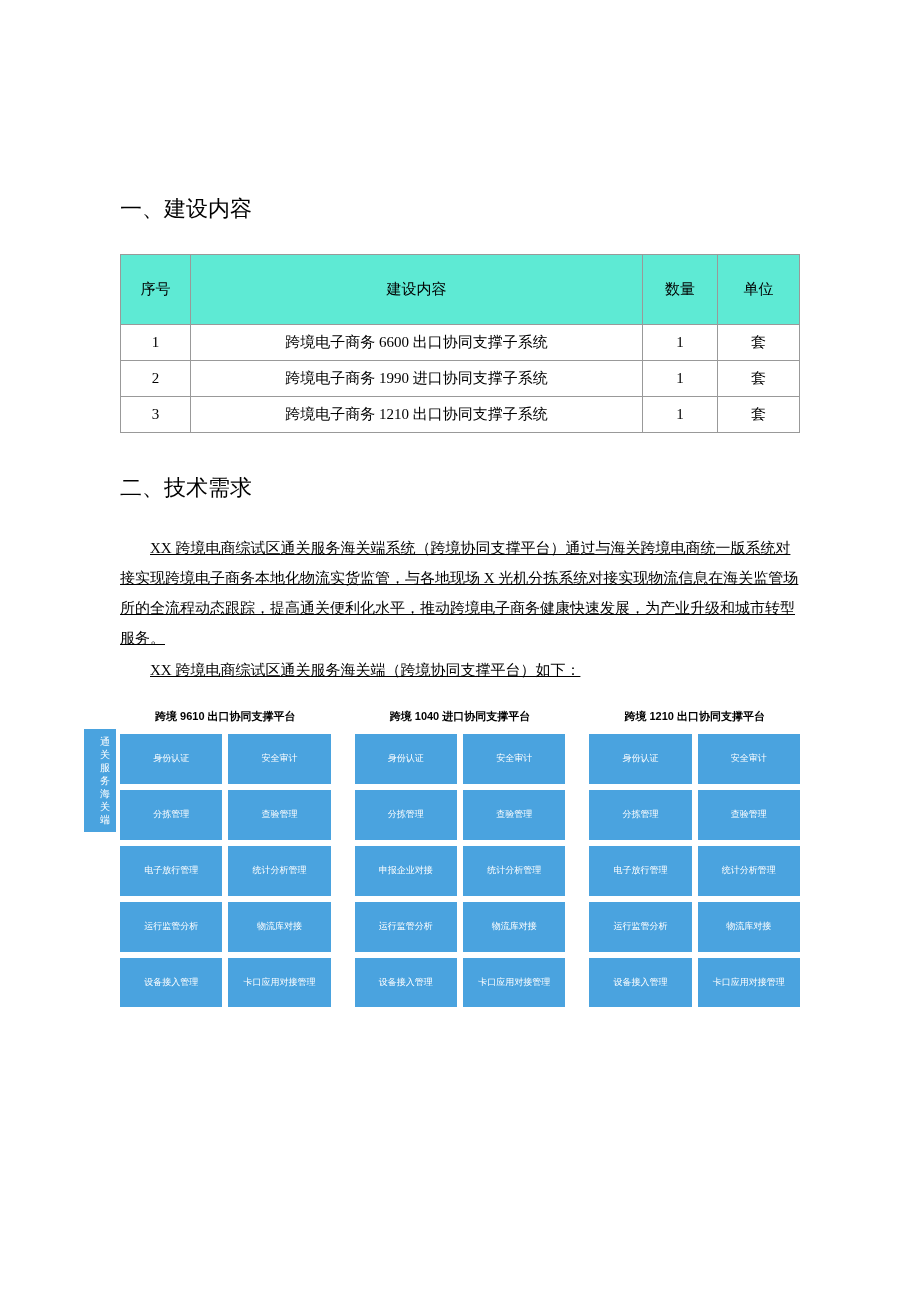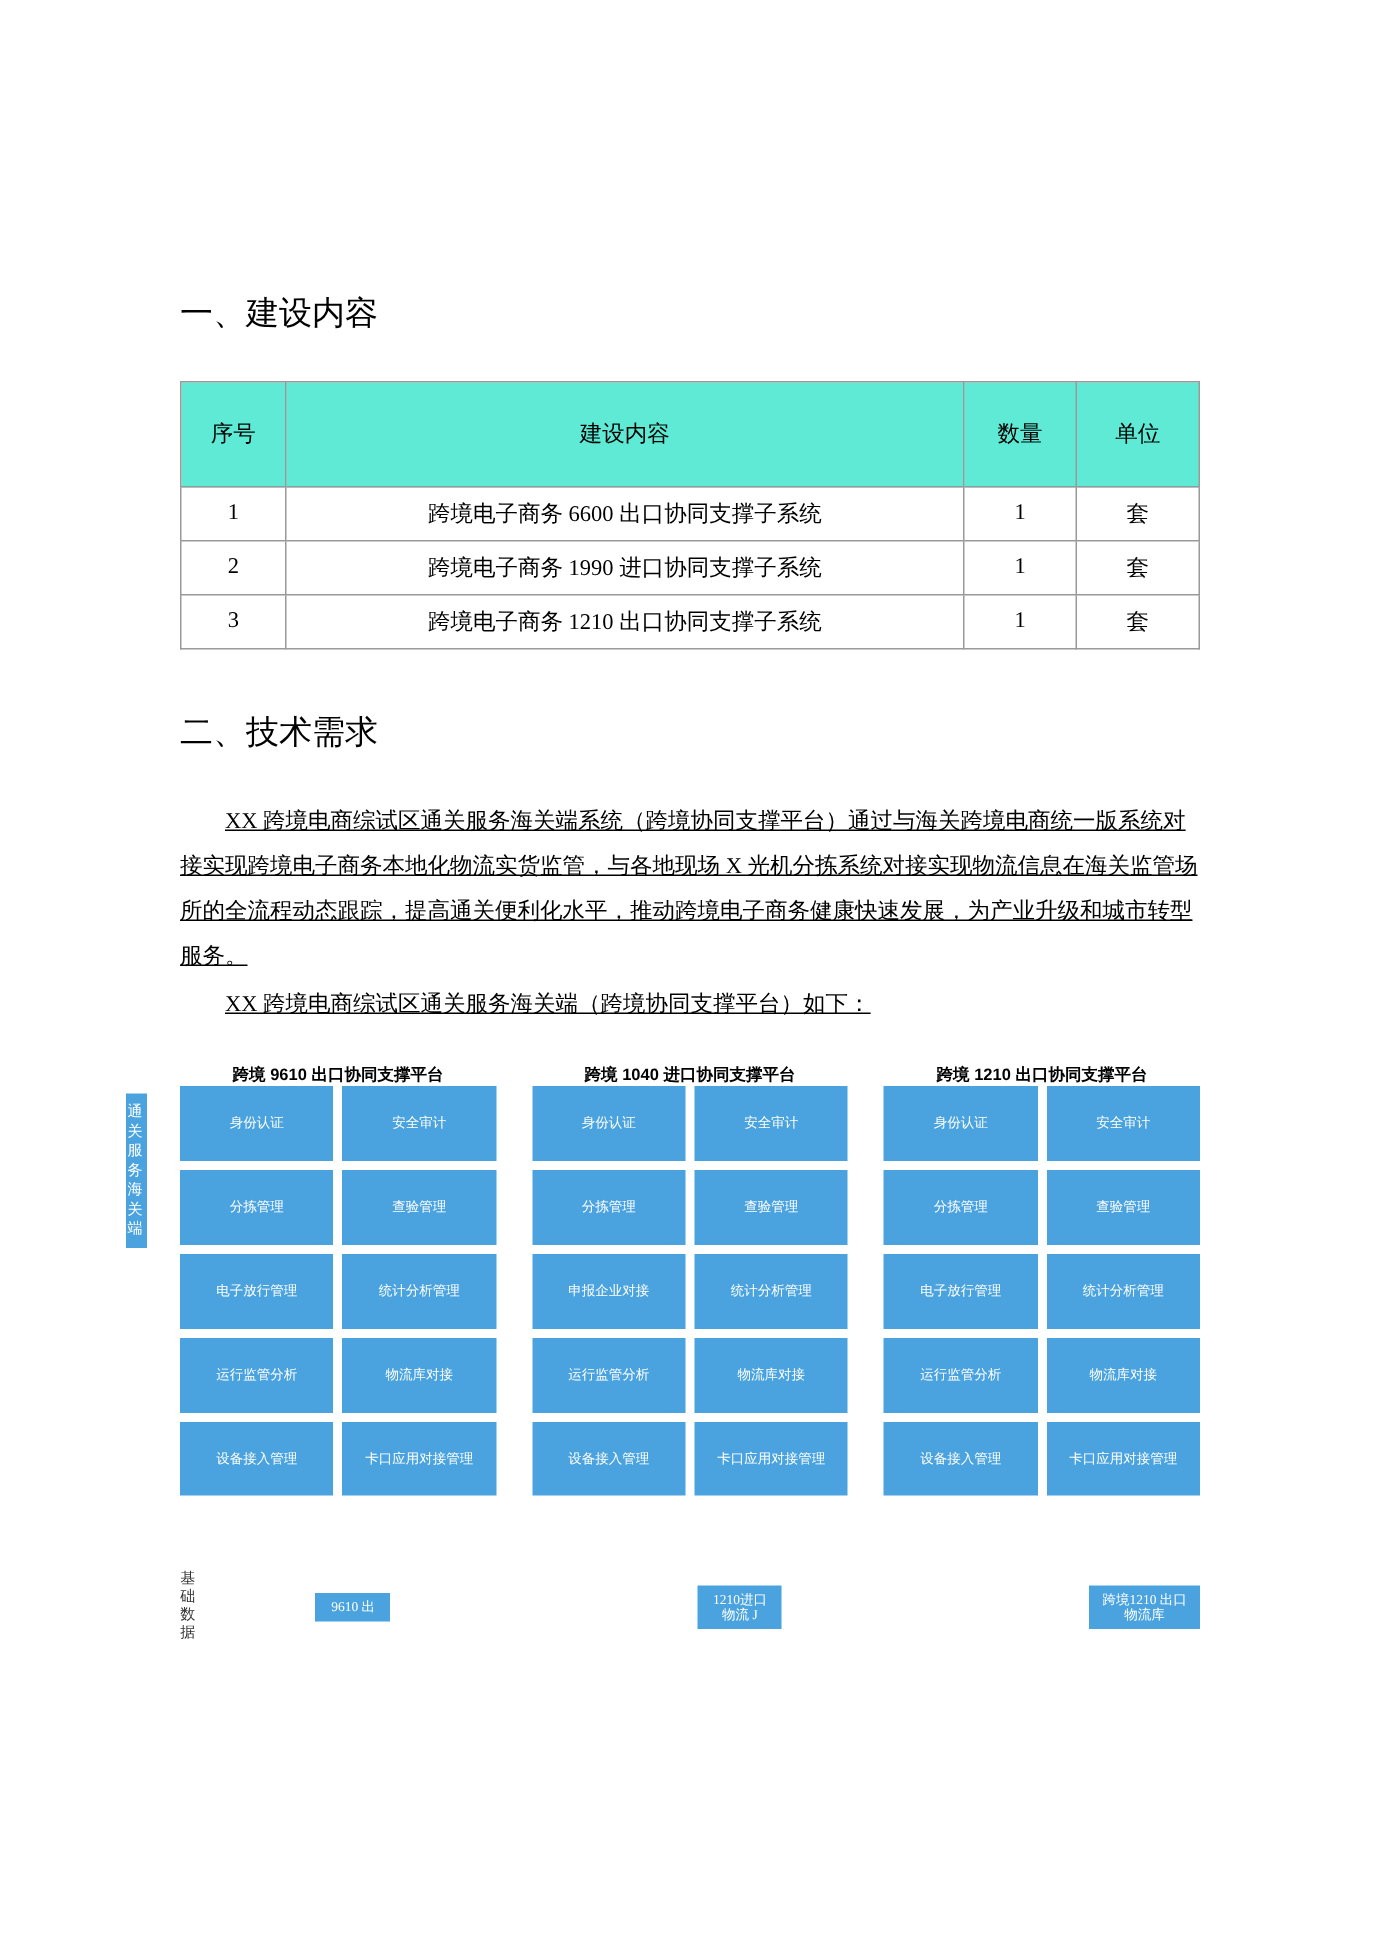--- a/index.html
+++ b/index.html
@@ -52,35 +52,36 @@
     }
     .vlabel {
       position: absolute;
       left: -36px;
       top: 20px;
       width: 14px;
       background: #4aa3df;
       color: #fff;
       font-size: 10px;
       line-height: 13px;
-      padding: 6px 1px;
+      padding: 6px 16px;
       writing-mode: unset;
     }
     .platforms {
       display: flex;
       justify-content: space-between;
       gap: 24px;
     }
     .platform {
       flex: 1;
     }
     .plat-title {
       font-size: 11px;
       font-weight: bold;
       text-align: center;
+      margin-bottom: 10px;
       font-family: "SimHei", sans-serif;
     }
     .grid2 {
       display: grid;
       grid-template-columns: 1fr 1fr;
       gap: 6px;
     }
     .mod {
       background: #4aa3df;
       color: #fff;
@@ -205,21 +206,13 @@
         <div class="mod">电子放行管理</div>
         <div class="mod">统计分析管理</div>
         <div class="mod">运行监管分析</div>
         <div class="mod">物流库对接</div>
         <div class="mod">设备接入管理</div>
         <div class="mod">卡口应用对接管理</div>
       </div>
     </div>
   </div>
 
-  <div class="dbrow">
-    <div class="vlabel2">基础数据</div>
-    <div class="dbbox">9610 出</div>
-    <div style="width:60px"></div>
-    <div class="dbbox">1210进口物流 J</div>
-    <div style="width:60px"></div>
-    <div class="dbbox">跨境1210 出口物流库</div>
-  </div>
 </div>
 
 </body></html>

